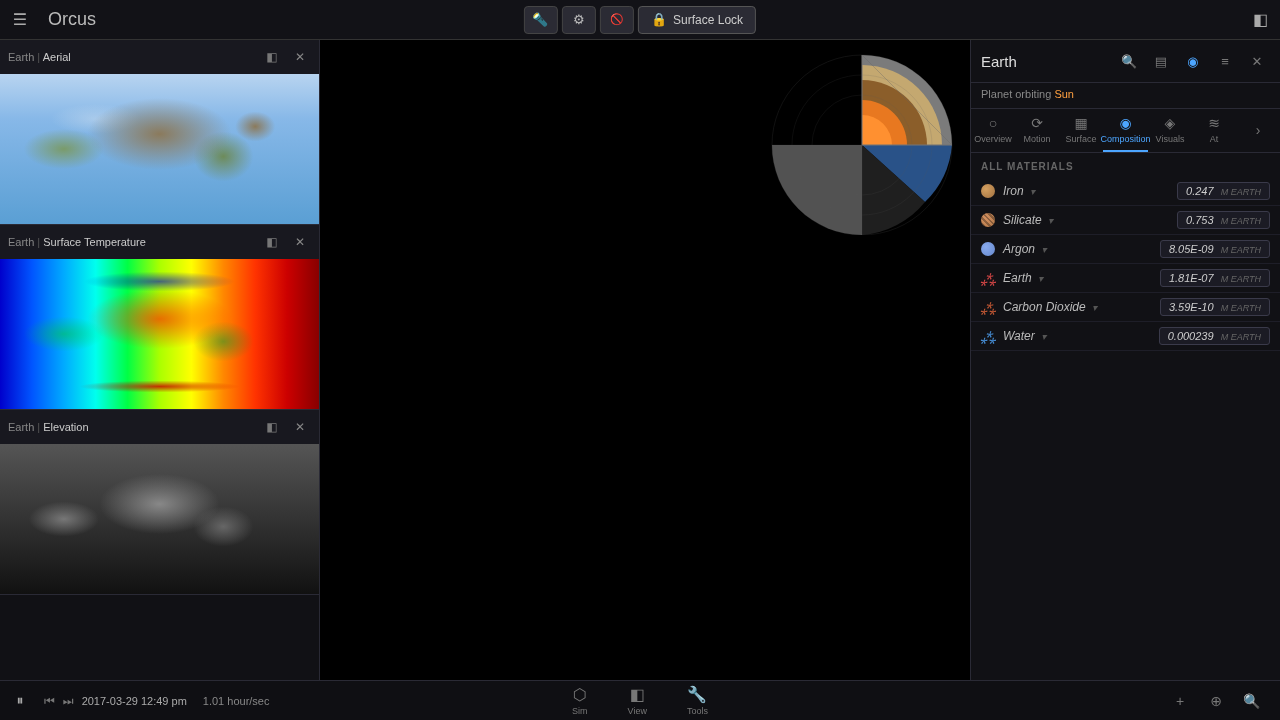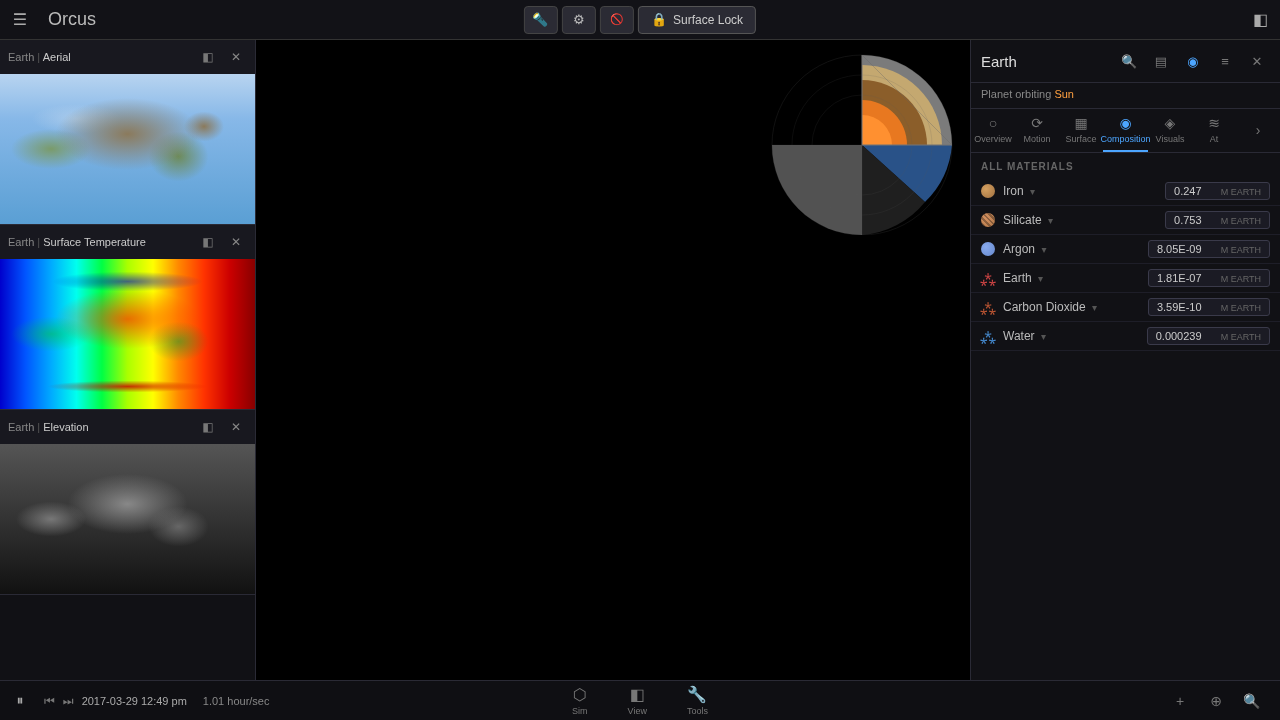--- a/index.html
+++ b/index.html
@@ -127,21 +127,21 @@
       position: absolute; inset: 0;
       border-radius: 50%;
       background: radial-gradient(circle at 30% 30%, rgba(255,255,255,0.05) 0%, transparent 50%);
       box-shadow: inset -100px -60px 150px rgba(0,0,20,0.9);
     }
 
     
     #left-panel {
       position: absolute;
       top: 40px; left: 0;
-      width: 256px; bottom: 40px;
+      width: 320px; bottom: 40px;
       background: rgba(18,18,22,0.95);
       border-right: 1px solid #2a2a35;
       overflow-y: auto;
       overflow-x: hidden;
     }
     .map-card {
       border-bottom: 1px solid #2a2a35;
     }
     .map-card-header {
       display: flex; align-items: center;
@@ -280,21 +280,21 @@
 
     
     .section-label {
       padding: 8px 10px 5px;
       font-size: 10px; color: #666; letter-spacing: 1px;
       text-transform: uppercase;
       flex-shrink: 0;
       font-weight: bold;
     }
     .materials-list {
-      flex: 1; overflow-y: auto; padding: 0 0 8px;
+      flex: 1; overflow-y: auto; padding: 0 0 8px; font-style: italic;
     }
     .material-row {
       display: flex; align-items: center;
       padding: 5px 10px; gap: 8px;
       border-bottom: 1px solid #1e1e28;
     }
     .material-dot {
       width: 14px; height: 14px; border-radius: 50%; flex-shrink: 0;
     }
     .material-name {
@@ -302,21 +302,21 @@
     }
     .material-name .chevron { color: #555; font-size: 10px; margin-left: 3px; }
     .material-value-box {
       background: rgba(30,30,40,0.8);
       border: 1px solid #3a3a4a;
       border-radius: 3px;
       padding: 2px 8px;
       font-size: 11px; color: #ccc;
       min-width: 80px; text-align: right;
     }
-    .material-unit { font-size: 9px; color: #666; margin-left: 16px; }
+    .material-unit { font-size: 9px; color: #666; margin-left: 4px; }
 
     
     #cross-section {
       position: absolute;
       top: 45px; right: 318px;
       width: 200px; height: 190px;
       z-index: 50;
     }
 
     

